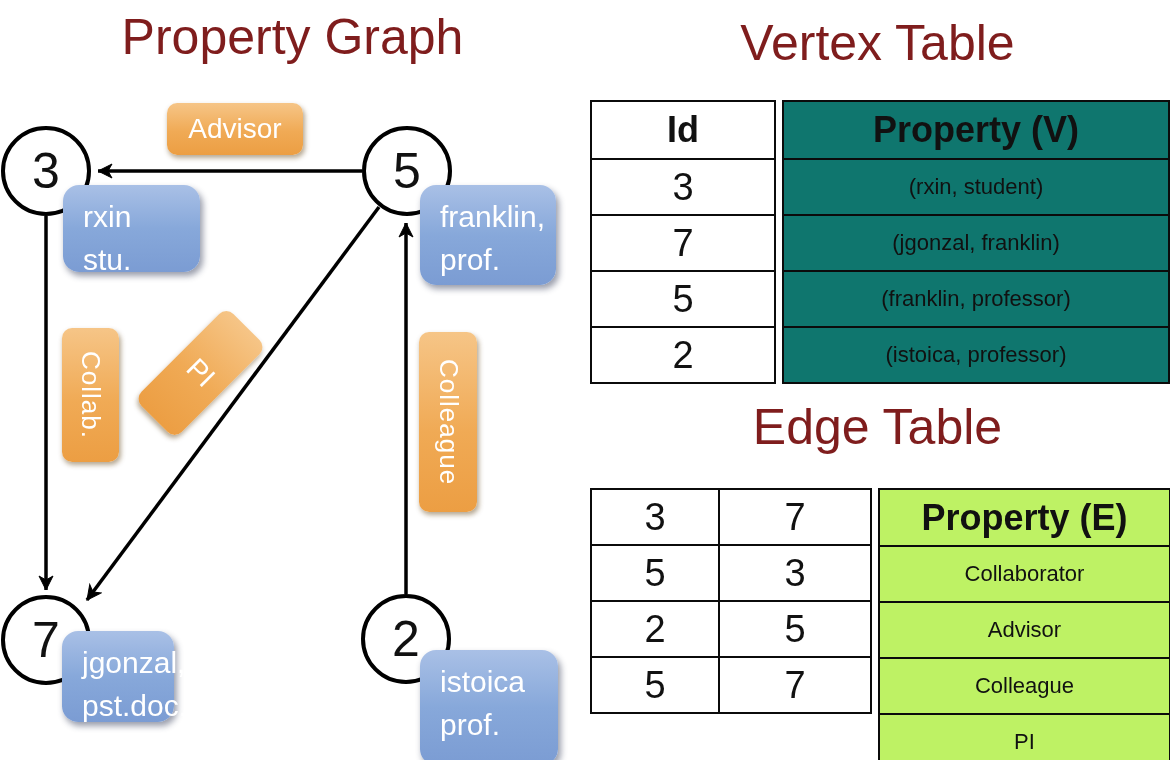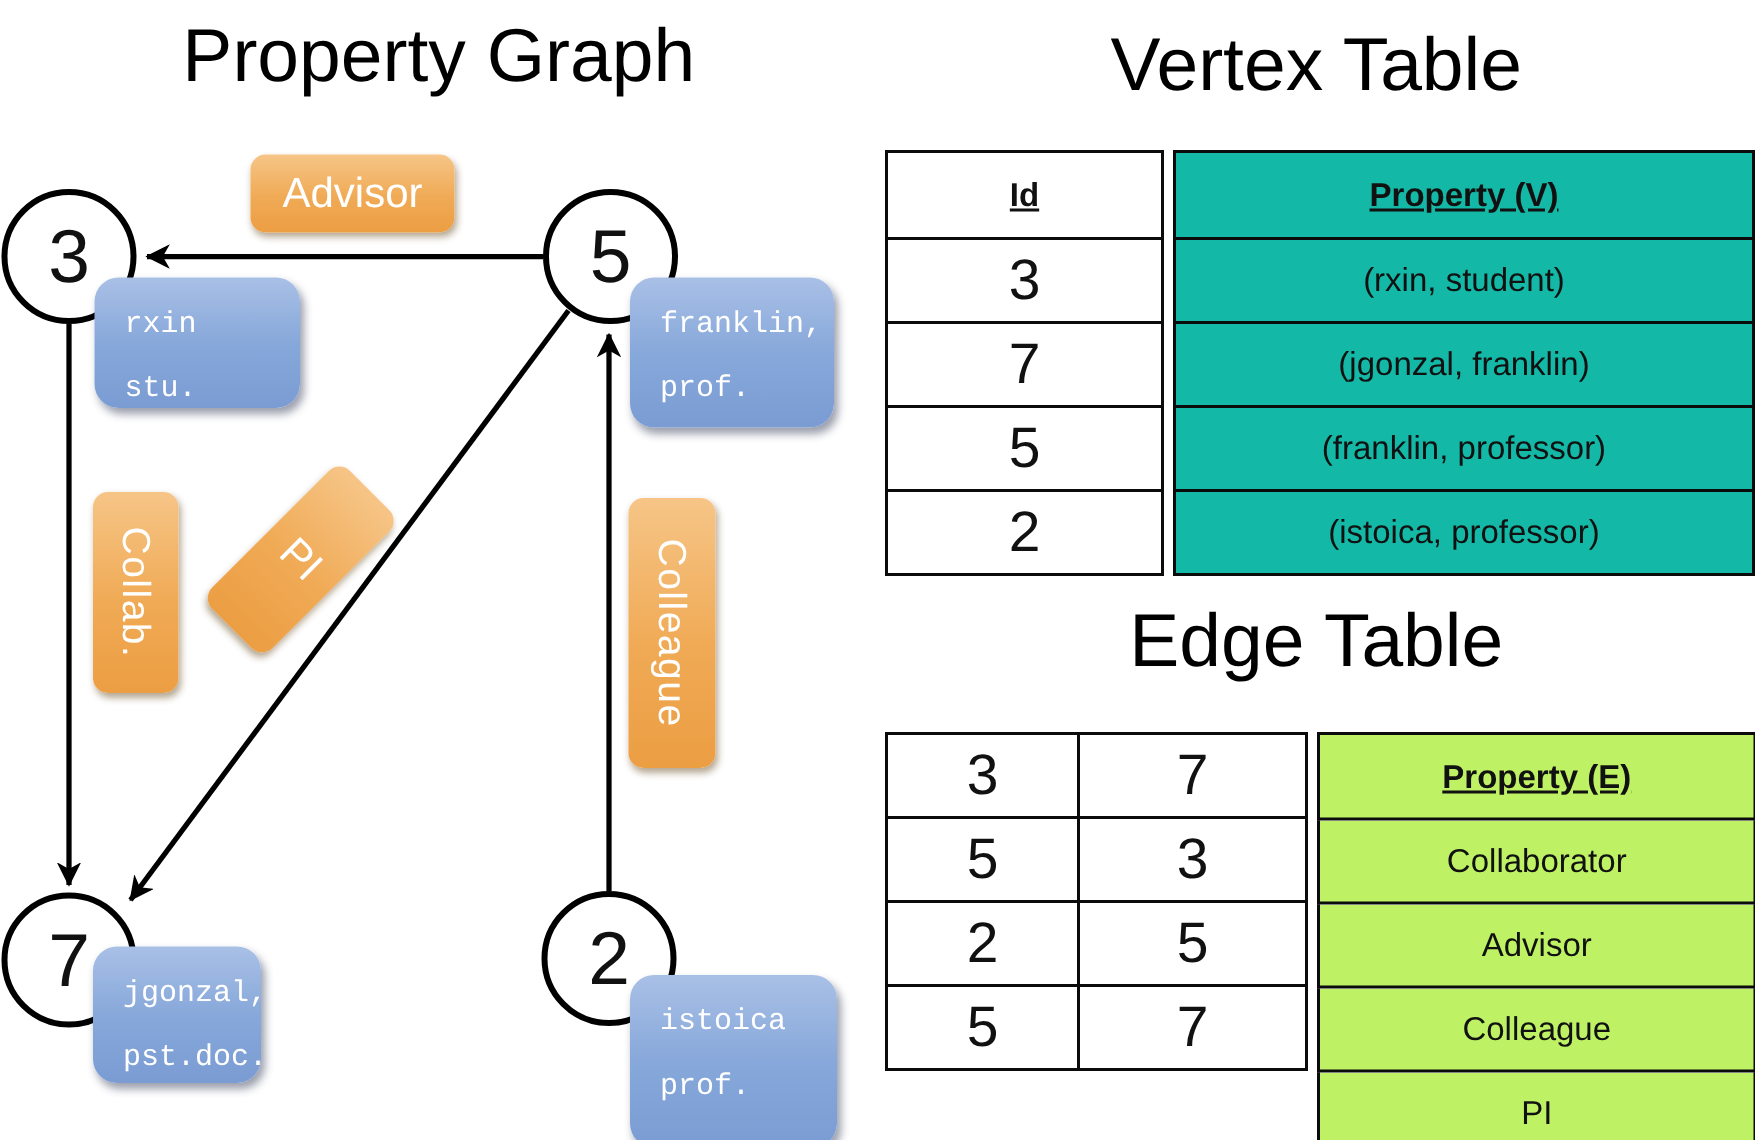--- a/index.html
+++ b/index.html
@@ -4,21 +4,21 @@
 <style>
   html,body { margin:0; padding:0; }
   body {
     width:1170px; height:760px; position:relative; overflow:hidden;
     background:#ffffff; font-family:"Liberation Sans", sans-serif; color:#111;
   }
 
   
   .big-title {
     position:absolute; width:585px; text-align:center;
-    font-size:50px; font-weight:400; color:#000000; letter-spacing:0px;
+    font-size:50px; font-weight:400; color:#7f1d1d; letter-spacing:0px;
     white-space:nowrap;
   }
 
   
   #graph-panel { position:absolute; left:0; top:0; width:585px; height:760px; }
   #edges-svg { position:absolute; left:0; top:0; width:585px; height:760px; z-index:1; }
 
   .node {
     position:absolute; width:90px; height:90px; box-sizing:border-box;
     border:4px solid #000; border-radius:50%; background:#fff;
@@ -37,41 +37,41 @@
   .elabel .vtext {
     writing-mode:vertical-rl; text-orientation:mixed; letter-spacing:1px;
   }
   #edge-label-pi { transform:rotate(45deg); }
 
   .vprop {
     position:absolute; z-index:4; box-sizing:border-box; color:#fff;
     background:linear-gradient(180deg,#a9c0e6 0%,#87a8da 50%,#7b9cd3 100%);
     border-radius:16px;
     box-shadow:2.5px 4px 6px rgba(30,40,70,0.45);
-    padding:10px 0 0 20px; font-size:20px; line-height:43px;font-family:Liberation Mono, monospace;
+    padding:10px 0 0 20px; font-size:30px; line-height:43px;
   }
 
   
   .tbl-wrap { position:absolute; display:flex; align-items:flex-start; }
   table { border-collapse:collapse; table-layout:fixed; }
   td,th {
     border:2.5px solid #0b0b0b; text-align:center; vertical-align:middle;
     padding:0; overflow:hidden; white-space:nowrap;
   }
-  th { font-size:22px; font-weight:700;text-decoration:underline; }
+  th { font-size:36px; font-weight:700; }
   td { font-size:38px; font-weight:400; }
   td.prop-cell { font-size:22px; }
   .gap { width:6px; flex:0 0 6px; }
 
   
   #vertex-table-id    { width:186px; }
   #vertex-table-prop  { width:388px; }
   #vertex-table-id th,  #vertex-table-prop th  { height:56px; }
   #vertex-table-id td,  #vertex-table-prop td  { height:54px; }
-  #vertex-table-prop th, #vertex-table-prop td { background:#14b8a6; }
+  #vertex-table-prop th, #vertex-table-prop td { background:#0f766e; }
 
   
   #edge-table-src col.c1 { width:128px; }
   #edge-table-src col.c2 { width:152px; }
   #edge-table-src  { width:280px; }
   #edge-table-prop { width:293px; }
   #edge-table-src th,  #edge-table-prop th  { height:55px; }
   #edge-table-src td,  #edge-table-prop td  { height:54px; }
   #edge-table-prop th, #edge-table-prop td { background:#bef264; }
 </style>

